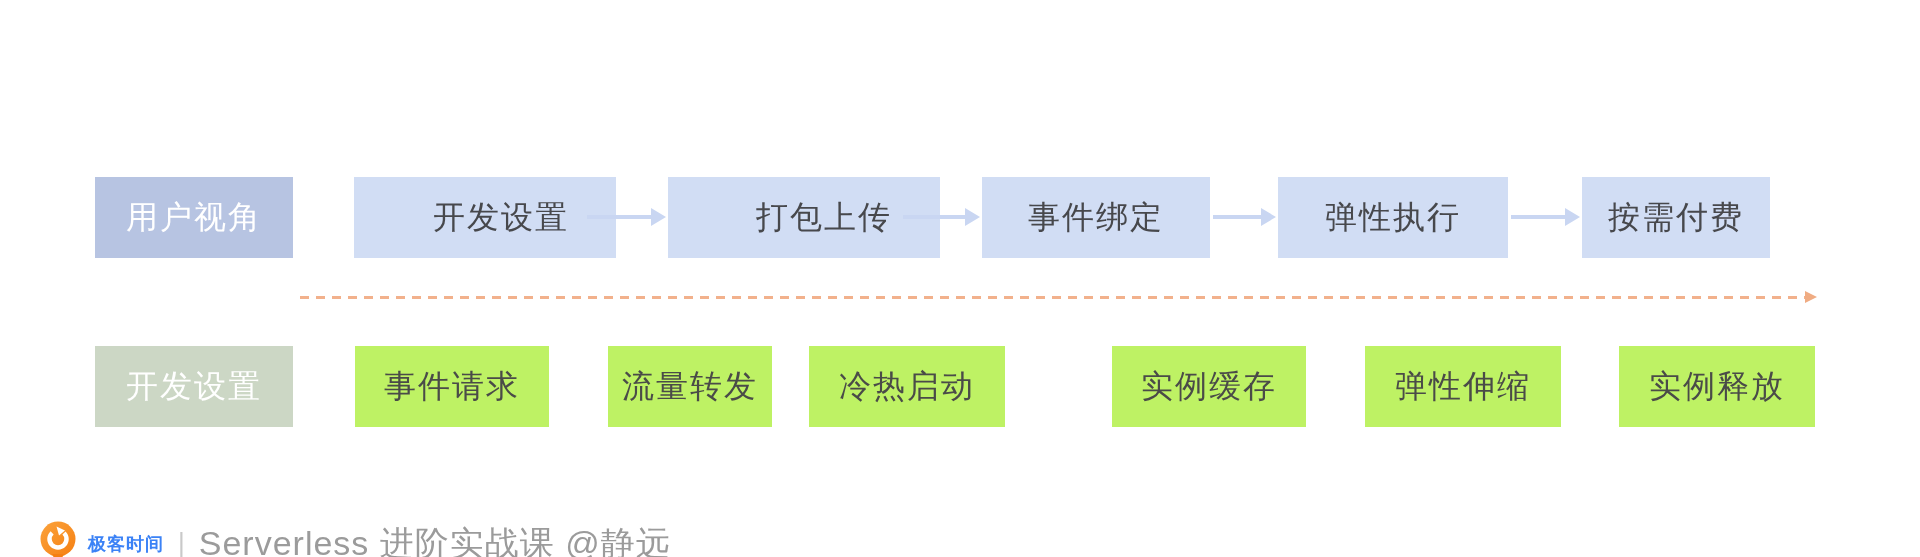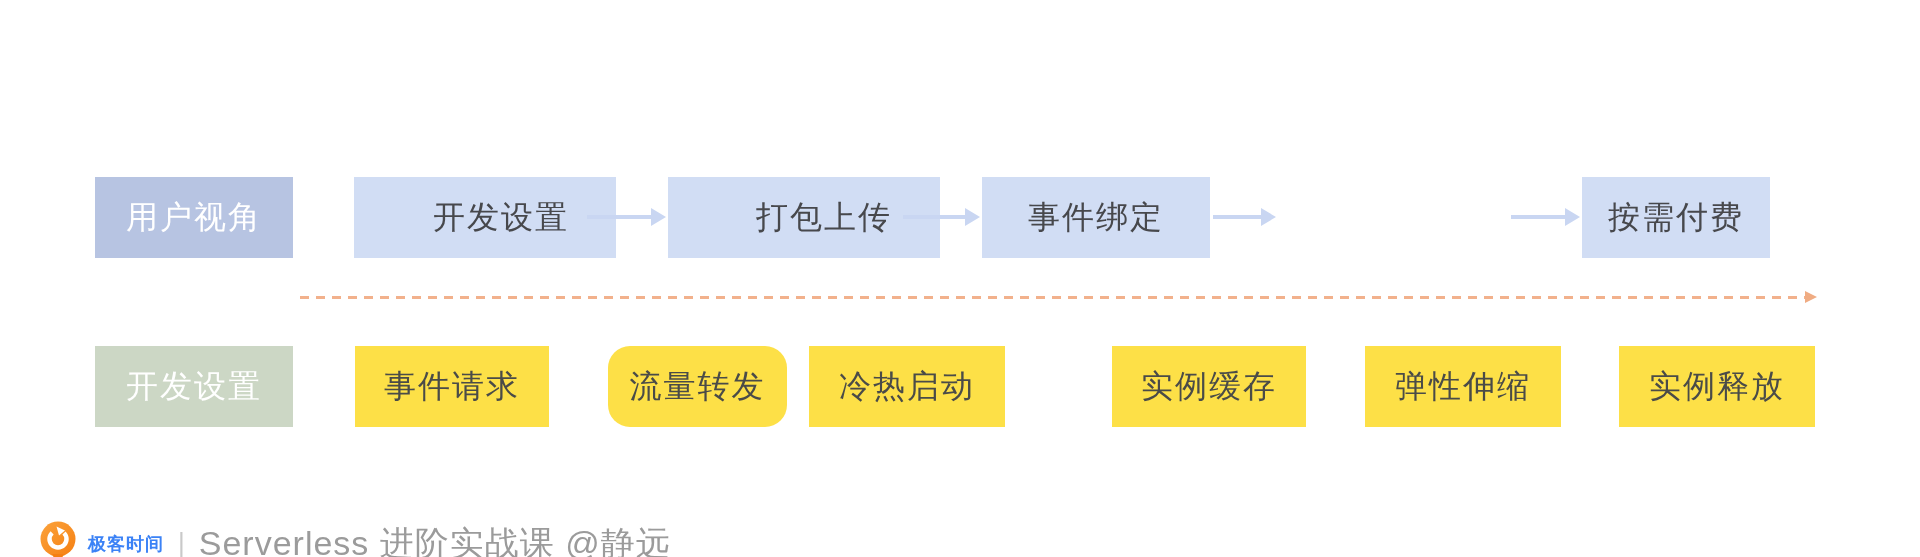--- a/index.html
+++ b/index.html
@@ -38,21 +38,21 @@
     background: #d1ddf4;
     color: #47484c;
   }
   .platform-header {
     top: 298px; left: 95px; width: 198px;
     background: #ccd7c5;
     color: #ffffff;
   }
   .platform-step {
     top: 298px;
-    background: #fde047;
+    background: #bef264;
     color: #4a4b48;
   }
   
   .flow-arrow {
     position: absolute;
     top: 169px;
     height: 0;
   }
   .flow-arrow .shaft {
     position: absolute;
@@ -131,20 +131,21 @@
 </head>
 <body>
 
 <div class="canvas">
 
   <div class="box user-header">用户视角</div>
 
   <div class="box user-step" style="left:354px;width:230px;padding-left:32px;">开发设置</div>
   <div class="box user-step" style="left:668px;width:232px;padding-left:40px;">打包上传</div>
   <div class="box user-step" style="left:982px;width:228px;">事件绑定</div>
+  <div class="box user-step" style="left:1278px;width:230px;">弹性执行</div>
   <div class="box user-step" style="left:1582px;width:188px;">按需付费</div>
 
   <div class="flow-arrow" style="left:587px;width:78px;">
       <div class="shaft"></div>
       <div class="head"></div>
     </div>
   <div class="flow-arrow" style="left:903px;width:76px;">
       <div class="shaft"></div>
       <div class="head"></div>
     </div>
@@ -158,21 +159,21 @@
     </div>
 
   <div class="timeline-arrow">
     <div class="dashes"></div>
     <div class="head"></div>
   </div>
 
   <div class="box platform-header">开发设置</div>
 
   <div class="box platform-step" style="left:355px;width:194px;">事件请求</div>
-  <div class="box platform-step" style="left:608px;width:179px;border-radius:22px;">流量转发</div>
+  <div class="box platform-step" style="left:608px;width:164px;">流量转发</div>
   <div class="box platform-step" style="left:809px;width:196px;">冷热启动</div>
   <div class="box platform-step" style="left:1112px;width:194px;">实例缓存</div>
   <div class="box platform-step" style="left:1365px;width:196px;">弹性伸缩</div>
   <div class="box platform-step" style="left:1619px;width:196px;">实例释放</div>
 
   <div class="footer">
     <svg class="logo-icon" viewBox="0 0 36 46">
       <defs>
         <linearGradient id="lg" x1="0" y1="0" x2="1" y2="1">
           <stop offset="0" stop-color="#fba33c"></stop>

